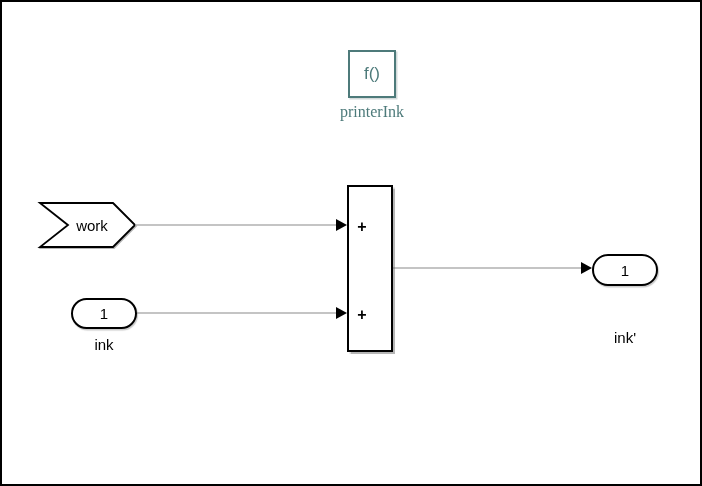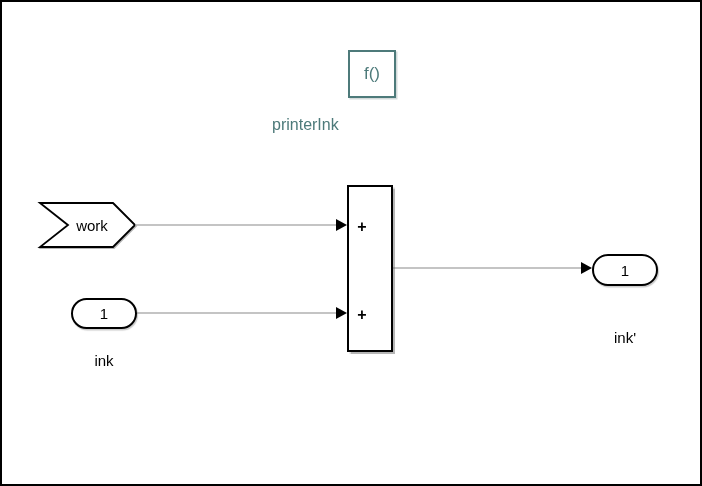--- a/index.html
+++ b/index.html
@@ -38,24 +38,26 @@
     background: #ffffff;
     display: flex;
     align-items: center;
     justify-content: center;
     color: #4d7a7a;
     font-size: 17px;
     box-shadow: 1.5px 1.5px 0 rgba(130,150,150,0.35);
   }
   .fn-label {
     position: absolute;
-    left: 270px; top: 114px;
+    left: 270px; top: 101px;
     width: 200px;
+    text-align: center;
     color: #4d7a7a;
     font-size: 16px;
+    font-family: Liberation Serif, serif;
   }
   
   .sum-block {
     position: absolute;
     left: 345px; top: 183px;
     width: 46px; height: 167px;
     box-sizing: border-box;
     border: 2px solid #000000;
     background: #ffffff;
     box-shadow: 1.5px 1.5px 1px rgba(90,90,90,0.45);
@@ -88,21 +90,21 @@
   }
   .inport { left: 69px; top: 296px; width: 66px; height: 31px; }
   .outport { left: 590px; top: 252px; width: 66px; height: 32px; }
   .block-label {
     position: absolute;
     width: 120px;
     text-align: center;
     font-size: 15px;
     color: #000000;
   }
-  .inport-label { left: 42px; top: 334px; margin-top: 16px; }
+  .inport-label { left: 42px; top: 334px; }
   .outport-label { left: 563px; top: 290px; margin-top: 37px; }
   .tag-text {
     font-size: 15px;
     fill: #000000;
   }
 </style>
 </head>
 <body>
 
 <div class="frame">

